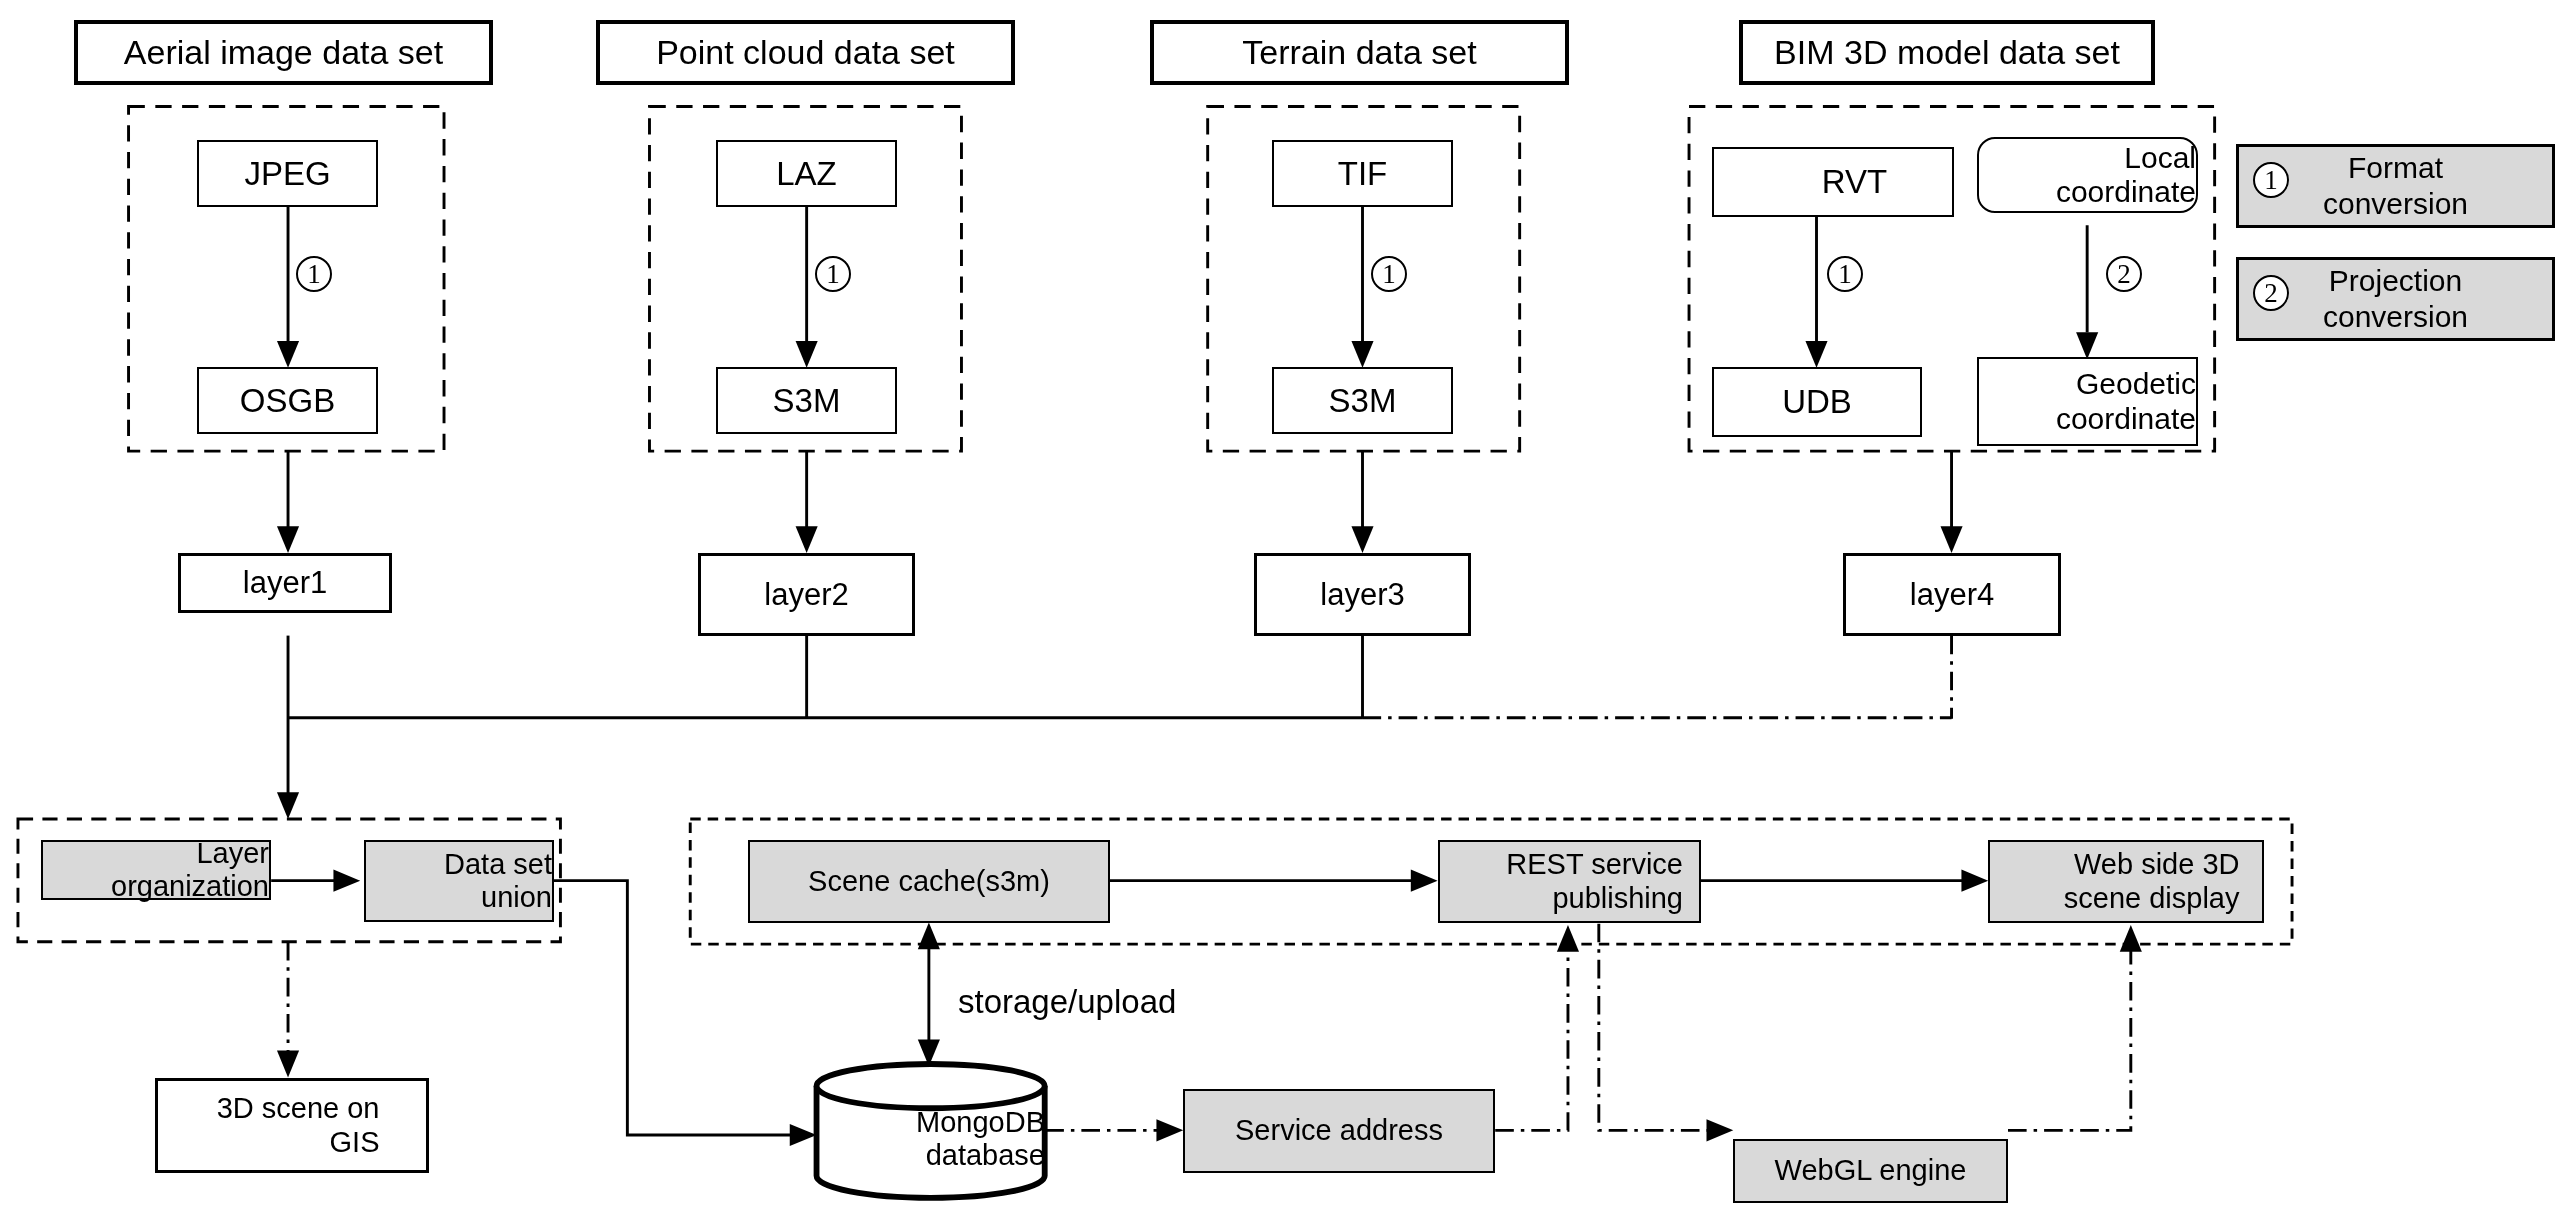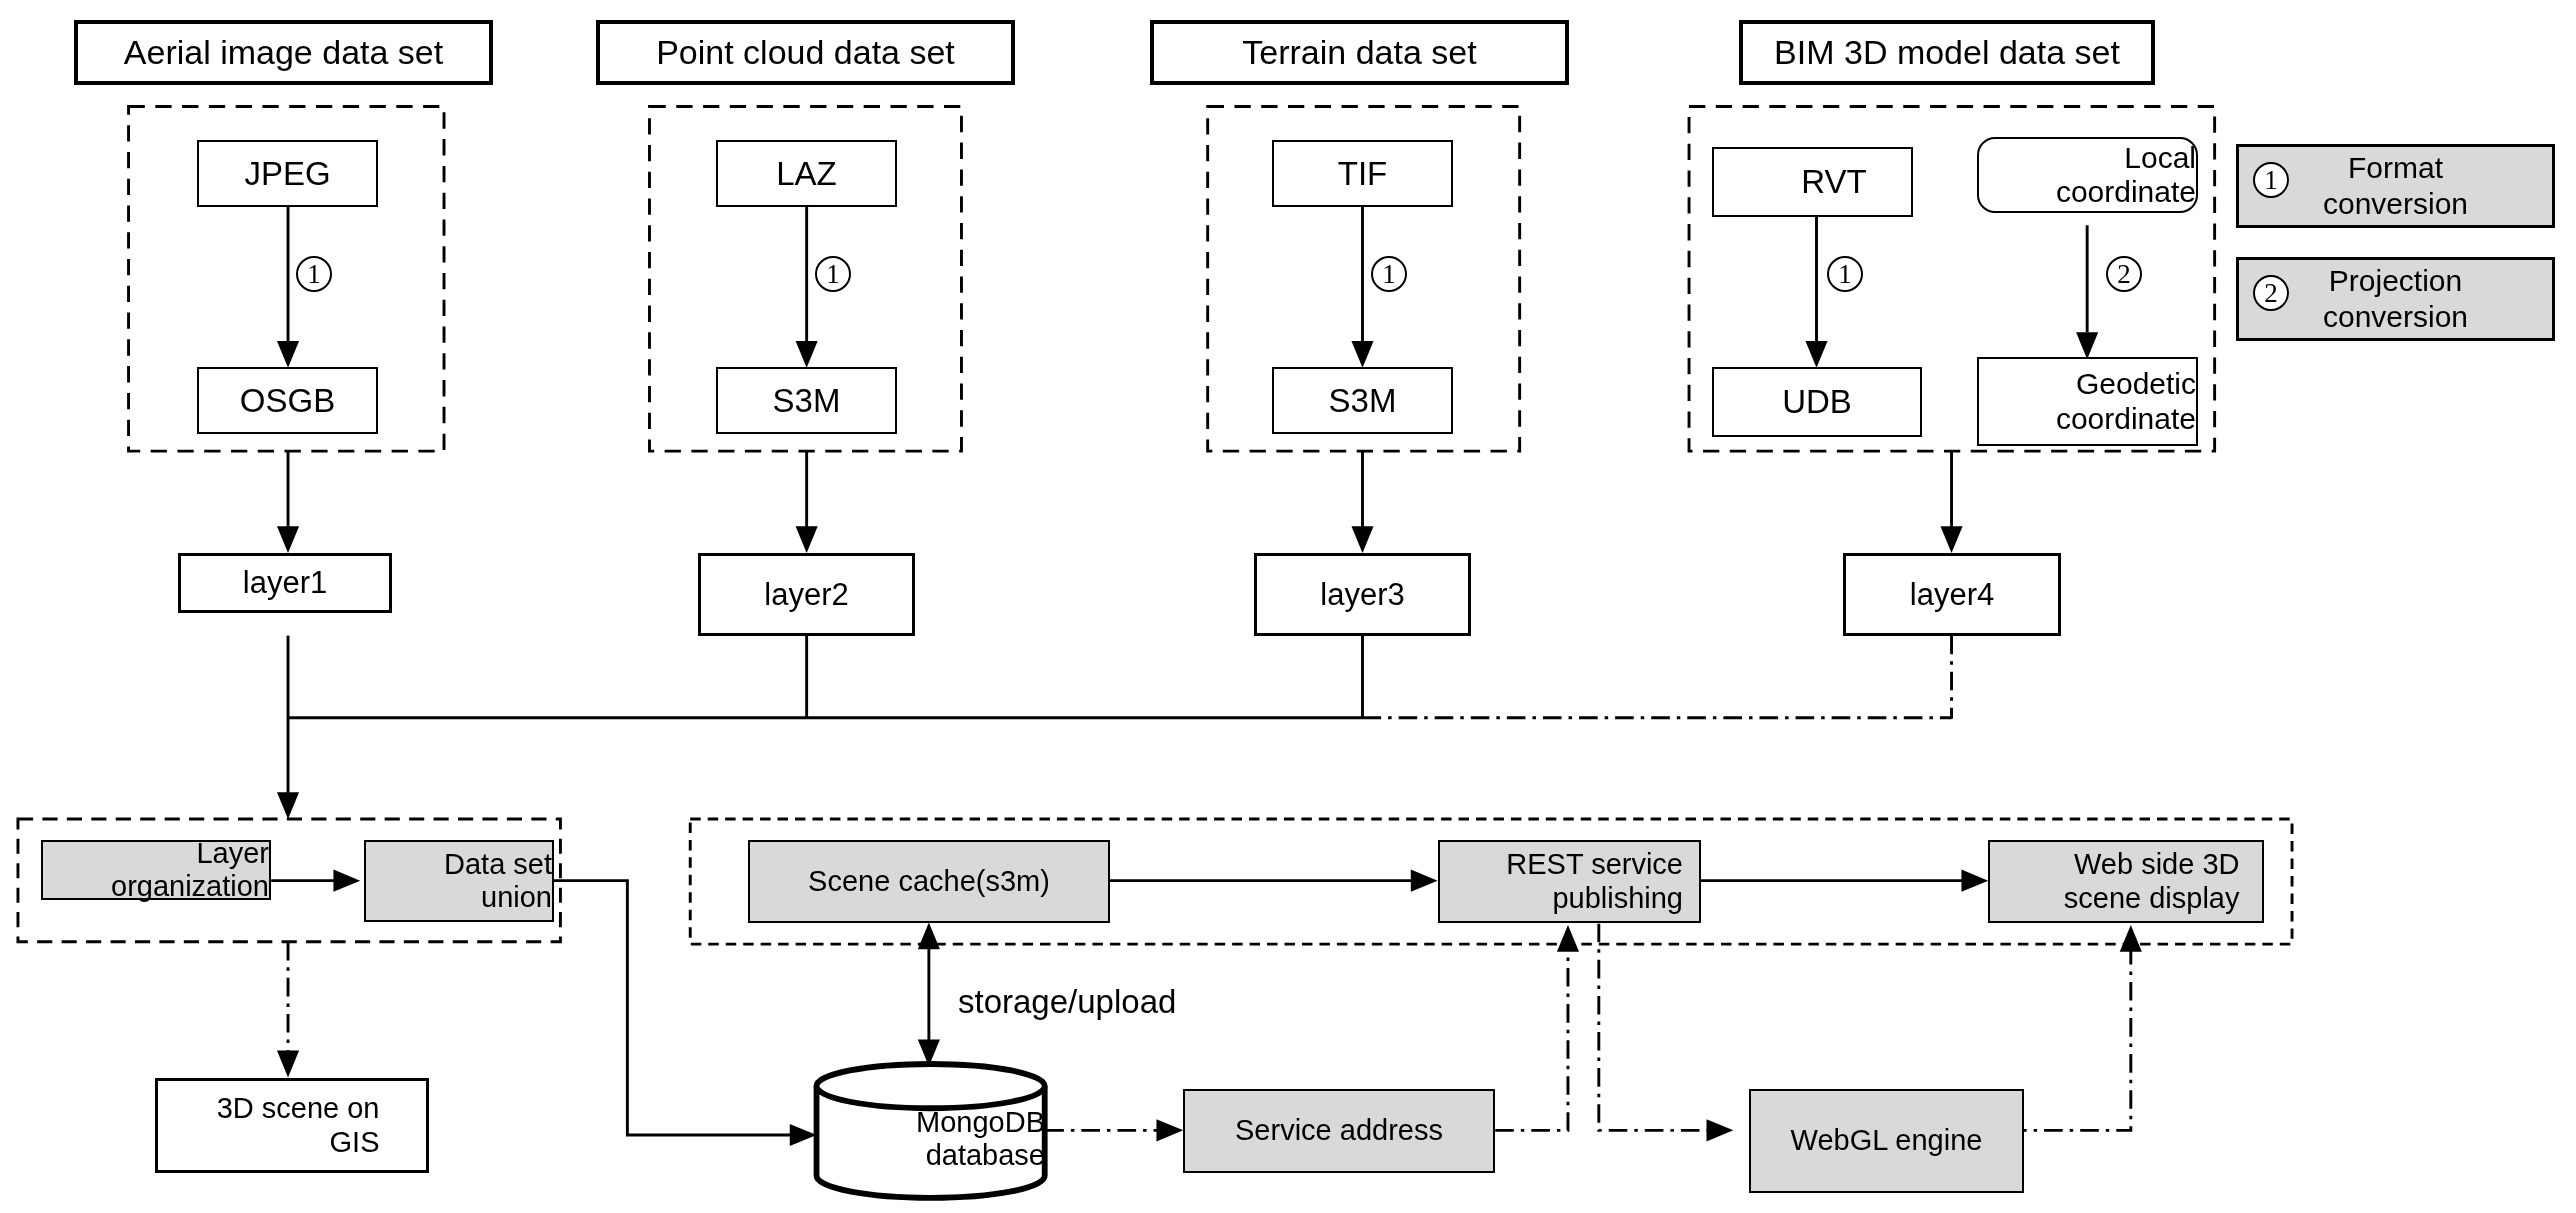--- a/index.html
+++ b/index.html
@@ -109,21 +109,21 @@
   <div class="box title" style="left:596px;top:20.4px;width:419px;height:65px;">Point cloud data set</div>
   <div class="box title" style="left:1150px;top:20.4px;width:419px;height:65px;">Terrain data set</div>
   <div class="box title" style="left:1739px;top:20.4px;width:416px;height:65px;">BIM 3D model data set</div>
 
   <div class="box fmt" style="left:197px;top:140px;width:181px;height:67px;">JPEG</div>
   <div class="box fmt" style="left:197px;top:367px;width:181px;height:67px;">OSGB</div>
   <div class="box fmt" style="left:716px;top:140px;width:181px;height:67px;">LAZ</div>
   <div class="box fmt" style="left:716px;top:367px;width:181px;height:67px;">S3M</div>
   <div class="box fmt" style="left:1272px;top:140px;width:181px;height:67px;">TIF</div>
   <div class="box fmt" style="left:1272px;top:367px;width:181px;height:67px;">S3M</div>
-  <div class="box fmt" style="left:1712px;top:147px;width:201px;height:70px;padding-left:43px;">RVT</div>
+  <div class="box fmt" style="left:1712px;top:147px;width:242px;height:70px;padding-left:43px;">RVT</div>
   <div class="box fmt" style="left:1712px;top:367px;width:210px;height:70px;">UDB</div>
   <div class="box fmt" style="left:1977px;top:137px;width:221px;height:76px;font-size:30px;border-radius:18px;">Local coordinate</div>
   <div class="box fmt" style="left:1977px;top:357px;width:221px;height:89px;font-size:30px;">Geodetic coordinate</div>
 
   <div class="circ" style="left:296px;top:256px;">1</div>
   <div class="circ" style="left:815px;top:256px;">1</div>
   <div class="circ" style="left:1371px;top:256px;">1</div>
   <div class="circ" style="left:1827px;top:256px;">1</div>
   <div class="circ" style="left:2106px;top:256px;">2</div>
 
@@ -155,16 +155,16 @@
   <div class="box gray wrap390" style="left:1438px;top:840px;width:263px;height:83px;">
       <span>REST service publishing</span>
     </div>
   <div class="box gray wrap390" style="left:1988px;top:840px;width:276px;height:83px;">
       <span>Web side 3D scene display</span>
     </div>
 
   <div class="plain" style="left:958px;top:983px;">storage/upload</div>
   <div class="box" style="left:816px;top:1098px;width:229px;height:82px;background:transparent;font-size:29px;">MongoDB database</div>
   <div class="box gray" style="left:1183px;top:1089px;width:312px;height:84px;">Service address</div>
-  <div class="box gray" style="left:1733px;top:1089px;width:275px;height:104px;margin-left:16px;">WebGL engine</div>
+  <div class="box gray" style="left:1733px;top:1139px;width:275px;height:64px;">WebGL engine</div>
 
 </div>
 
 
 </body></html>

